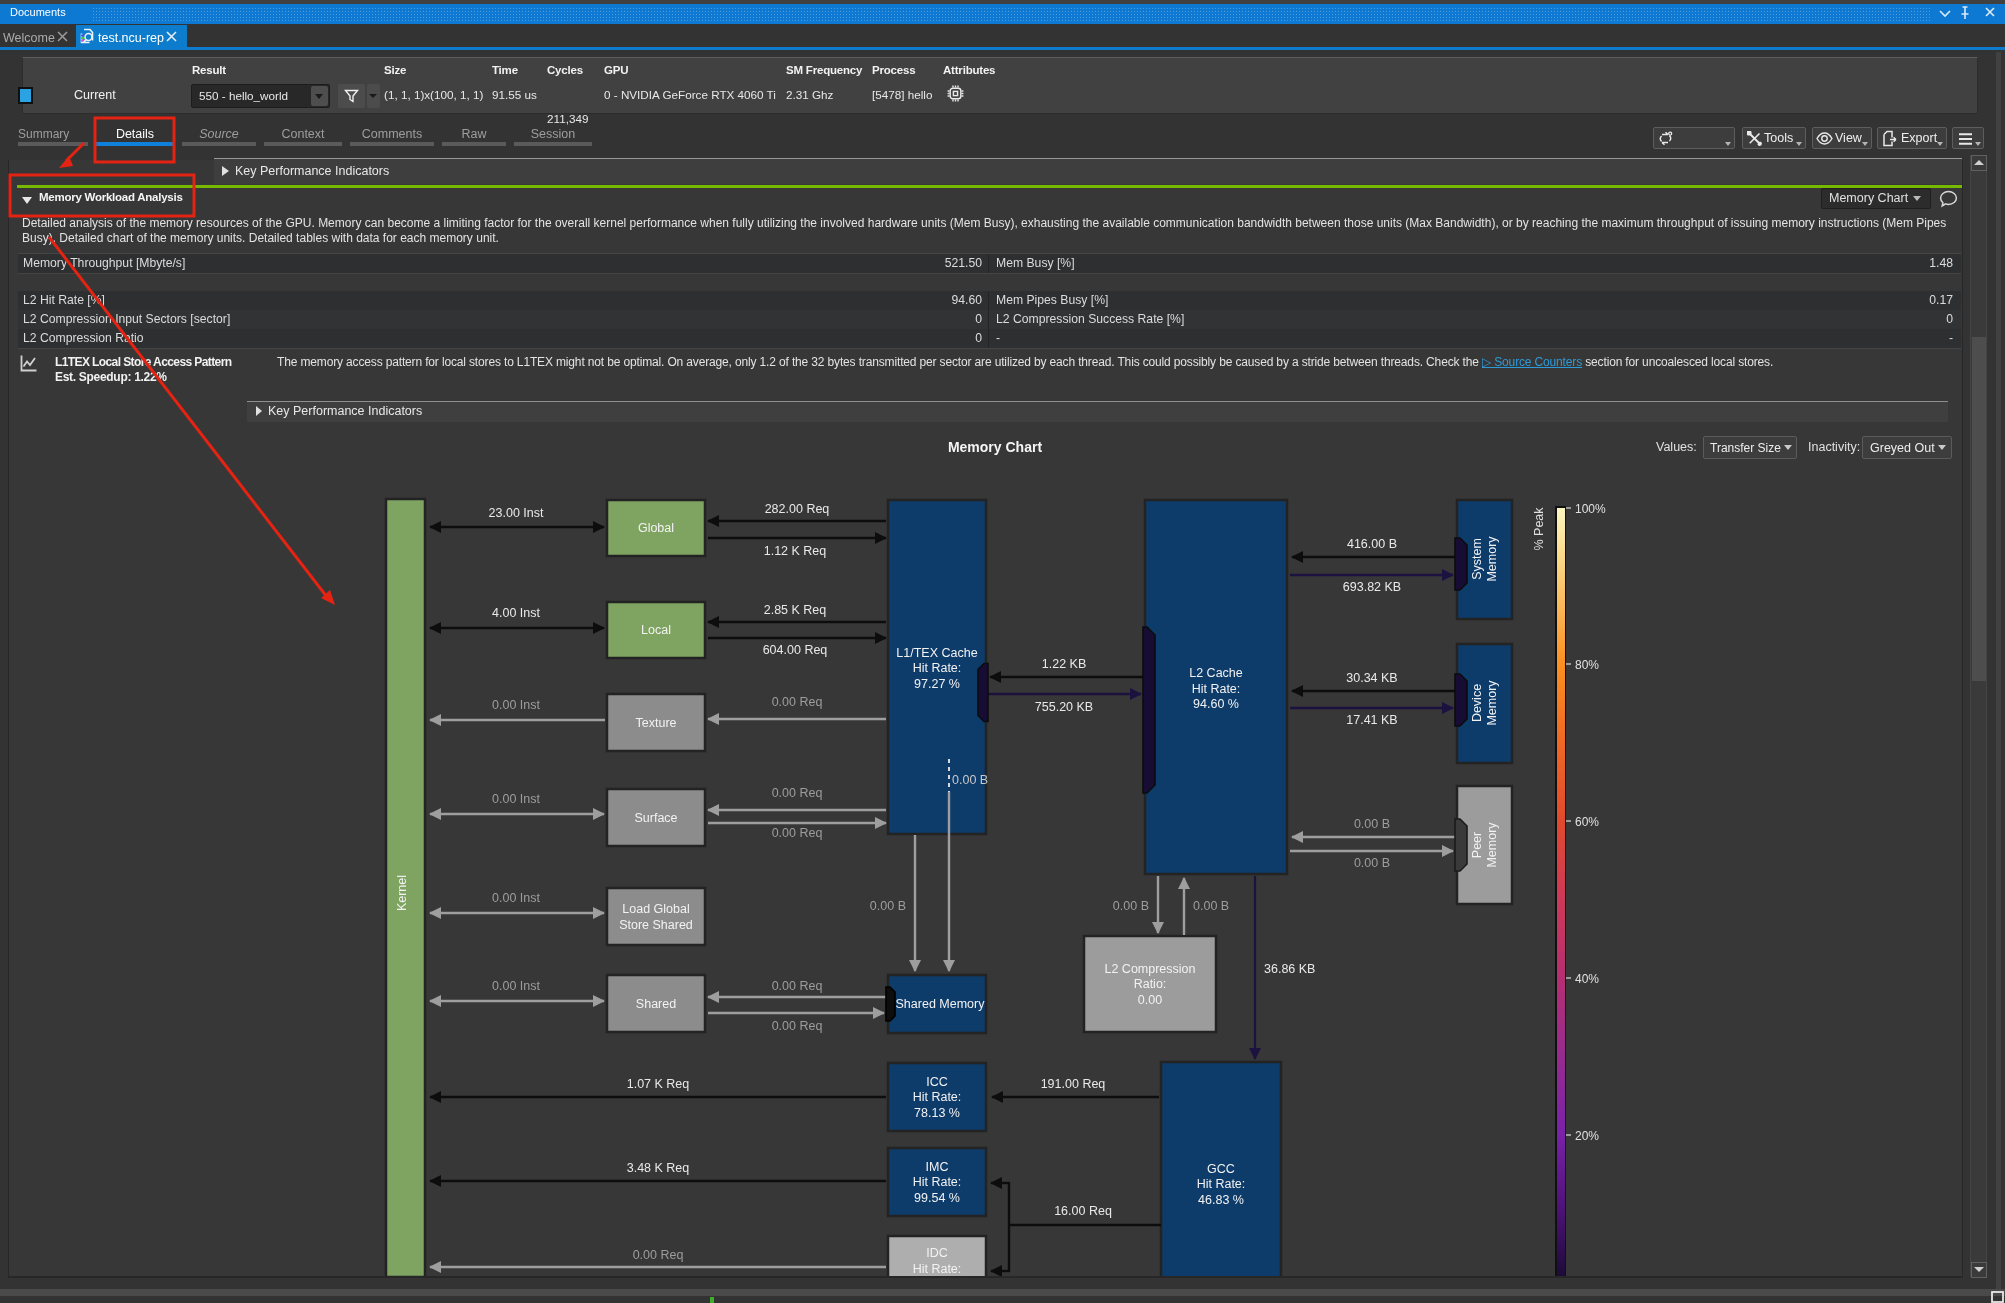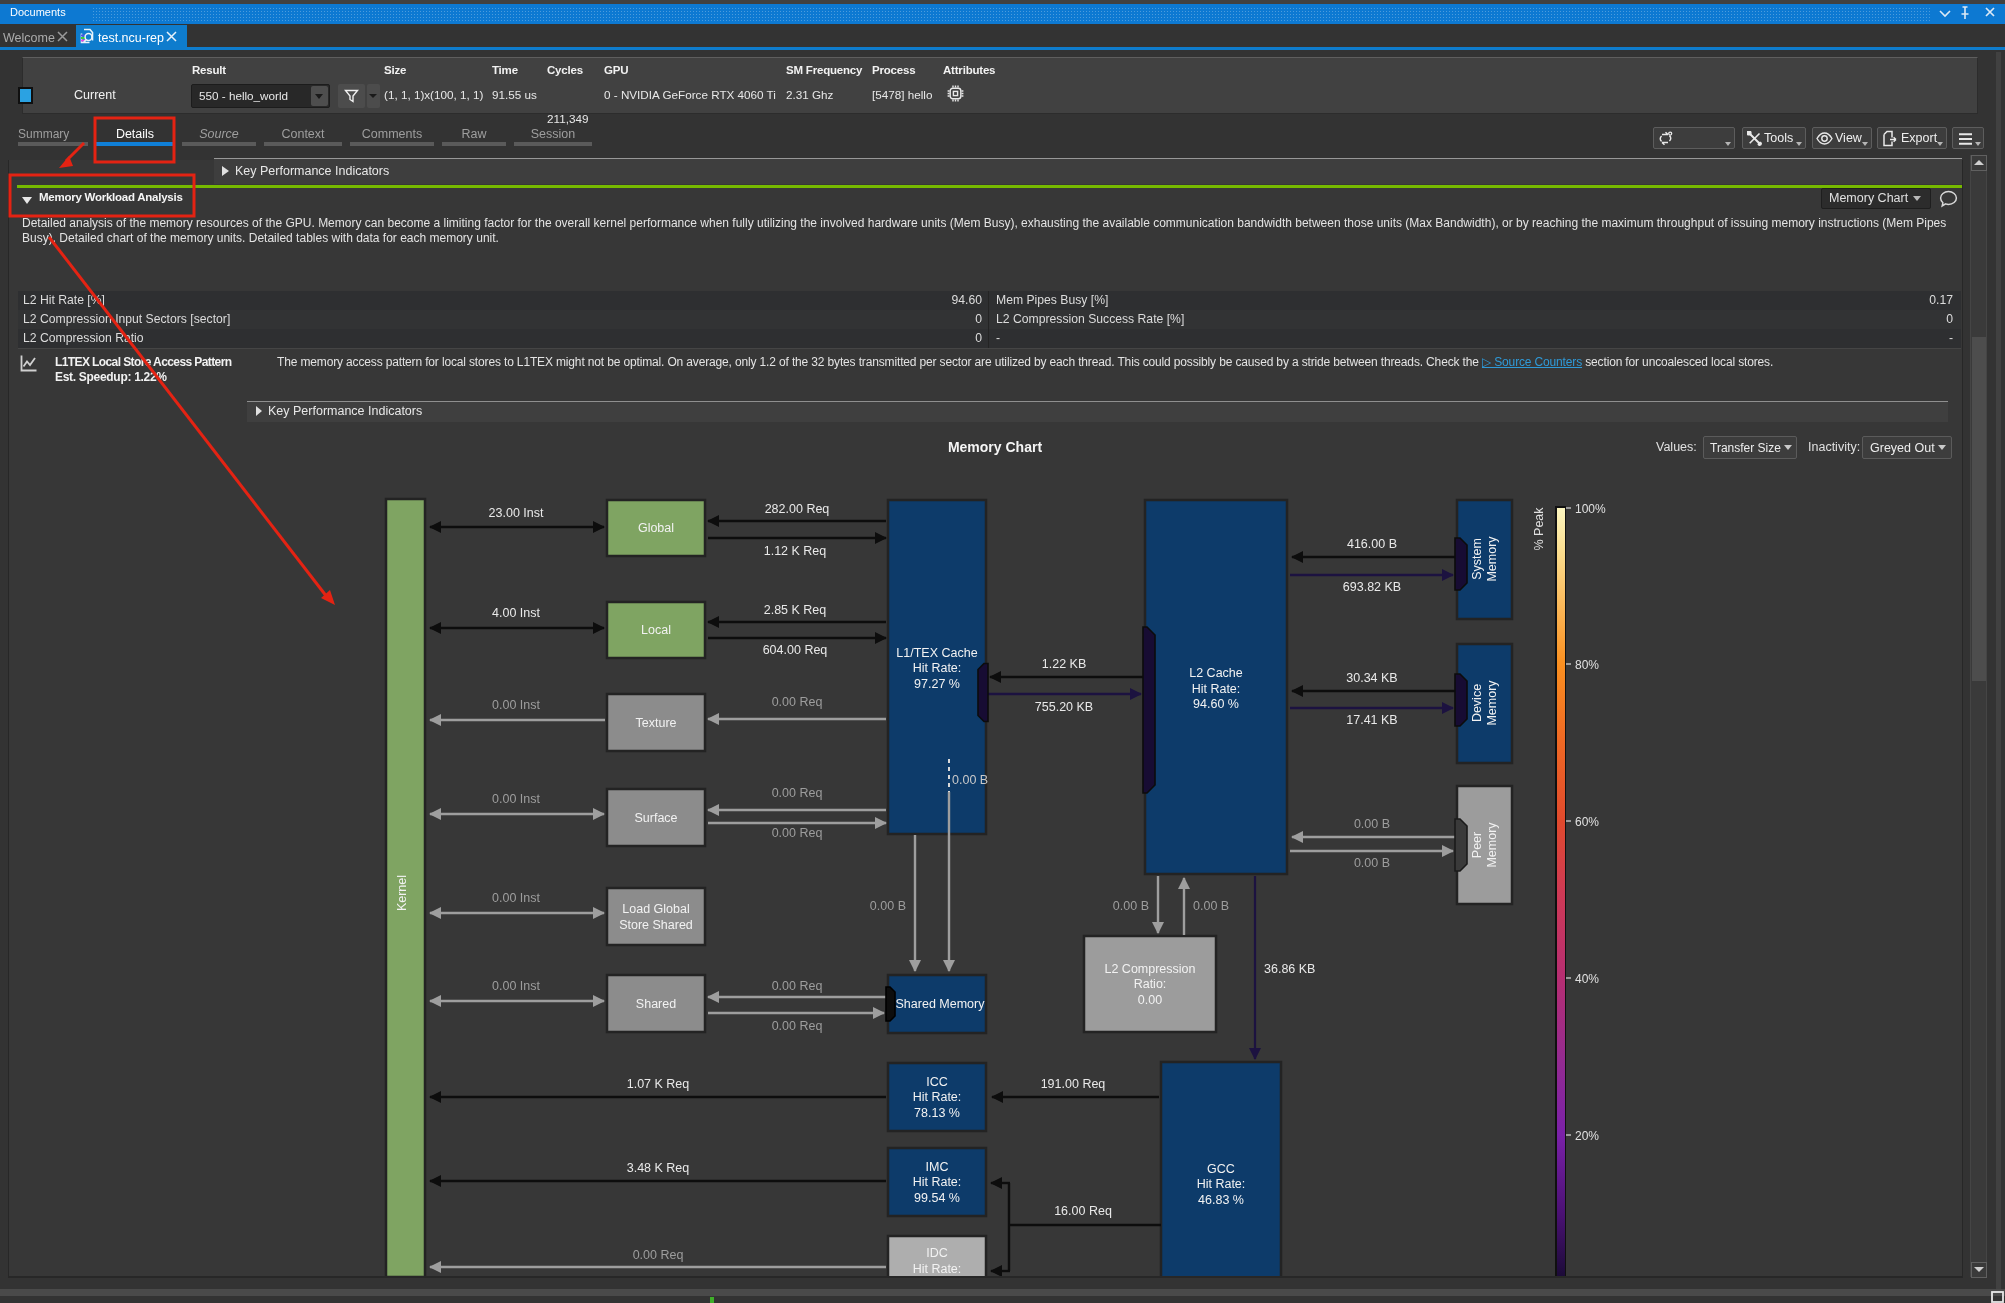--- a/index.html
+++ b/index.html
@@ -178,20 +178,27 @@
   <div class="lbl" id="desc2" style="left:22px;top:231px;font-size:12px;color:#e3e3e3;">Busy). Detailed chart of the memory units. Detailed tables with data for each memory unit.</div>
 
   <style>
     .trow{position:absolute;left:18px;width:1943px;height:19px;font-size:12.2px;color:#dcdcdc;}
     .trow .c1{position:absolute;left:5px;top:2px;}
     .trow .v1{position:absolute;left:582px;width:382px;top:2px;text-align:right;}
     .trow .c2{position:absolute;left:978px;top:2px;}
     .trow .v2{position:absolute;left:1730px;width:205px;top:2px;text-align:right;}
     .trow .dv{position:absolute;left:970px;top:0;width:1px;height:19px;background:#242424;}
   </style>
+  <div class="trow" style="top:253px;background:#2e2f31;border-top:1px solid #454545;border-bottom:1px solid #454545;">
+    <span class="c1">Memory Throughput [Mbyte/s]</span>
+      <span class="v1">521.50</span>
+      <span class="dv"></span>
+      <span class="c2">Mem Busy [%]</span>
+      <span class="v2">1.48</span>
+    </div>
   <div class="trow" style="top:291px;background:#2e2f31;border-bottom:1px solid #454545;">
     <span class="c1">L2 Hit Rate [%]</span>
       <span class="v1">94.60</span>
       <span class="dv"></span>
       <span class="c2">Mem Pipes Busy [%]</span>
       <span class="v2">0.17</span>
     </div>
   <div class="trow" style="top:310px;background:#323334;border-bottom:1px solid #454545;">
     <span class="c1">L2 Compression Input Sectors [sector]</span>
       <span class="v1">0</span>

